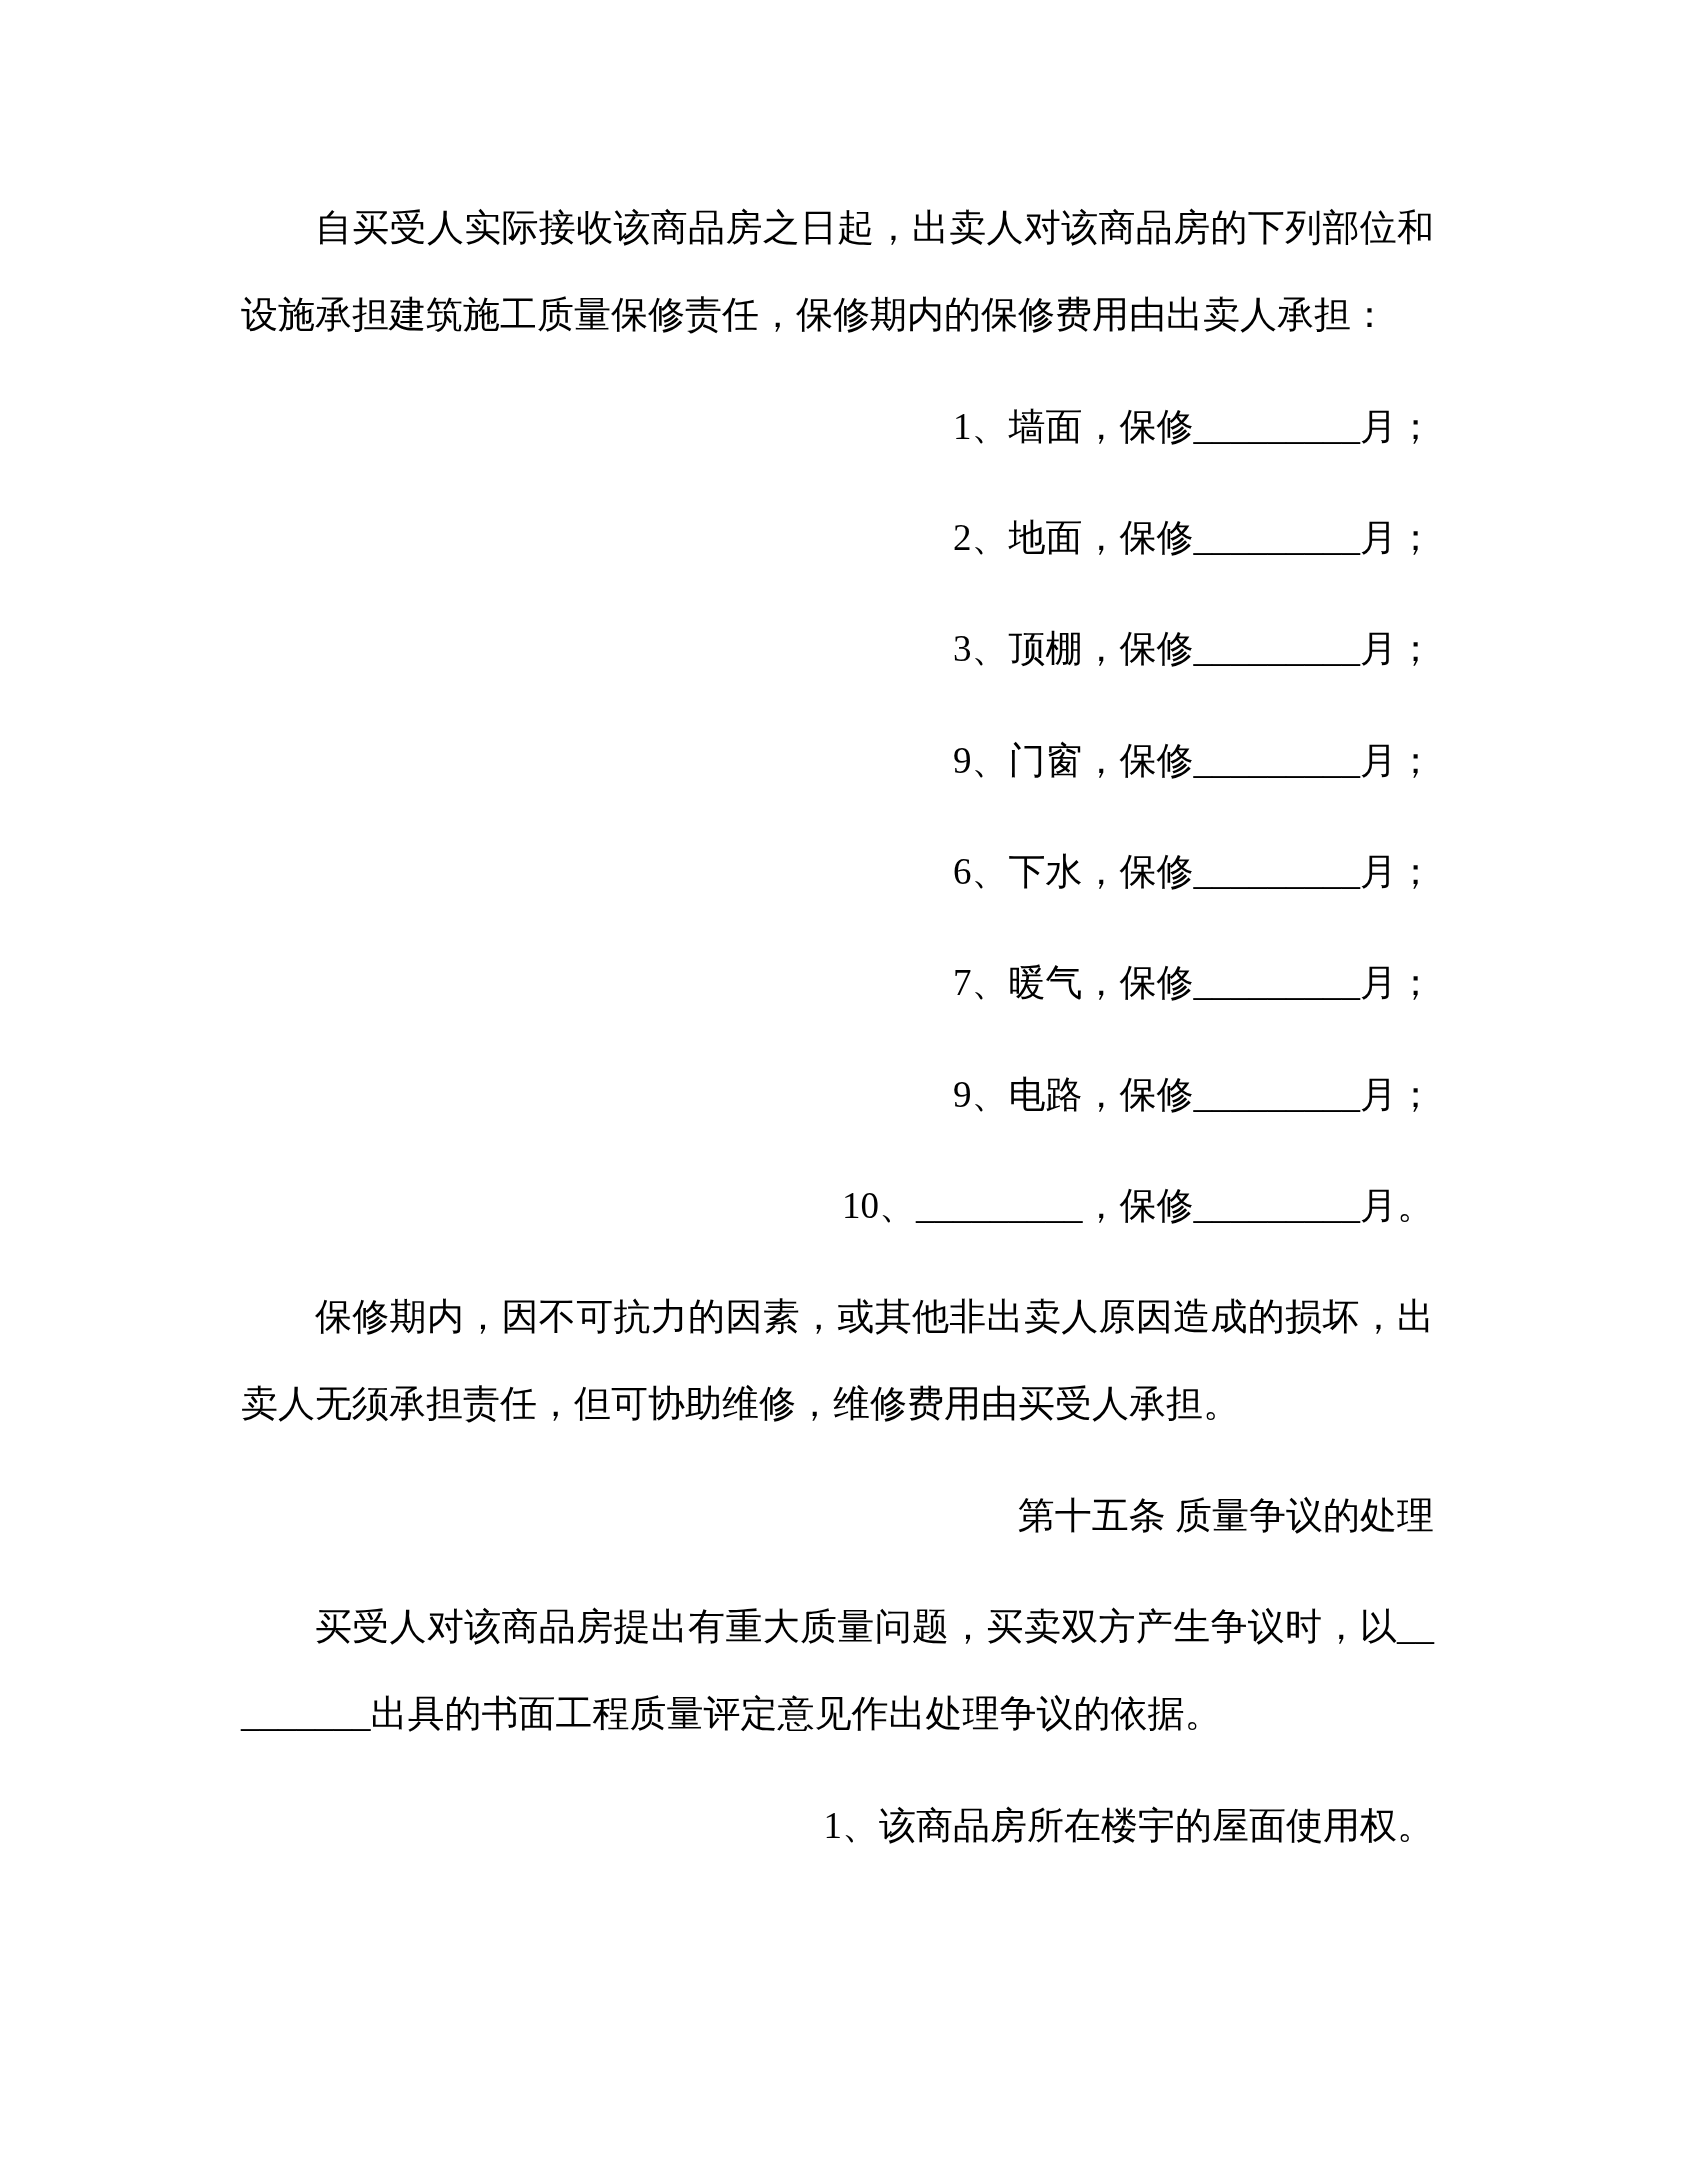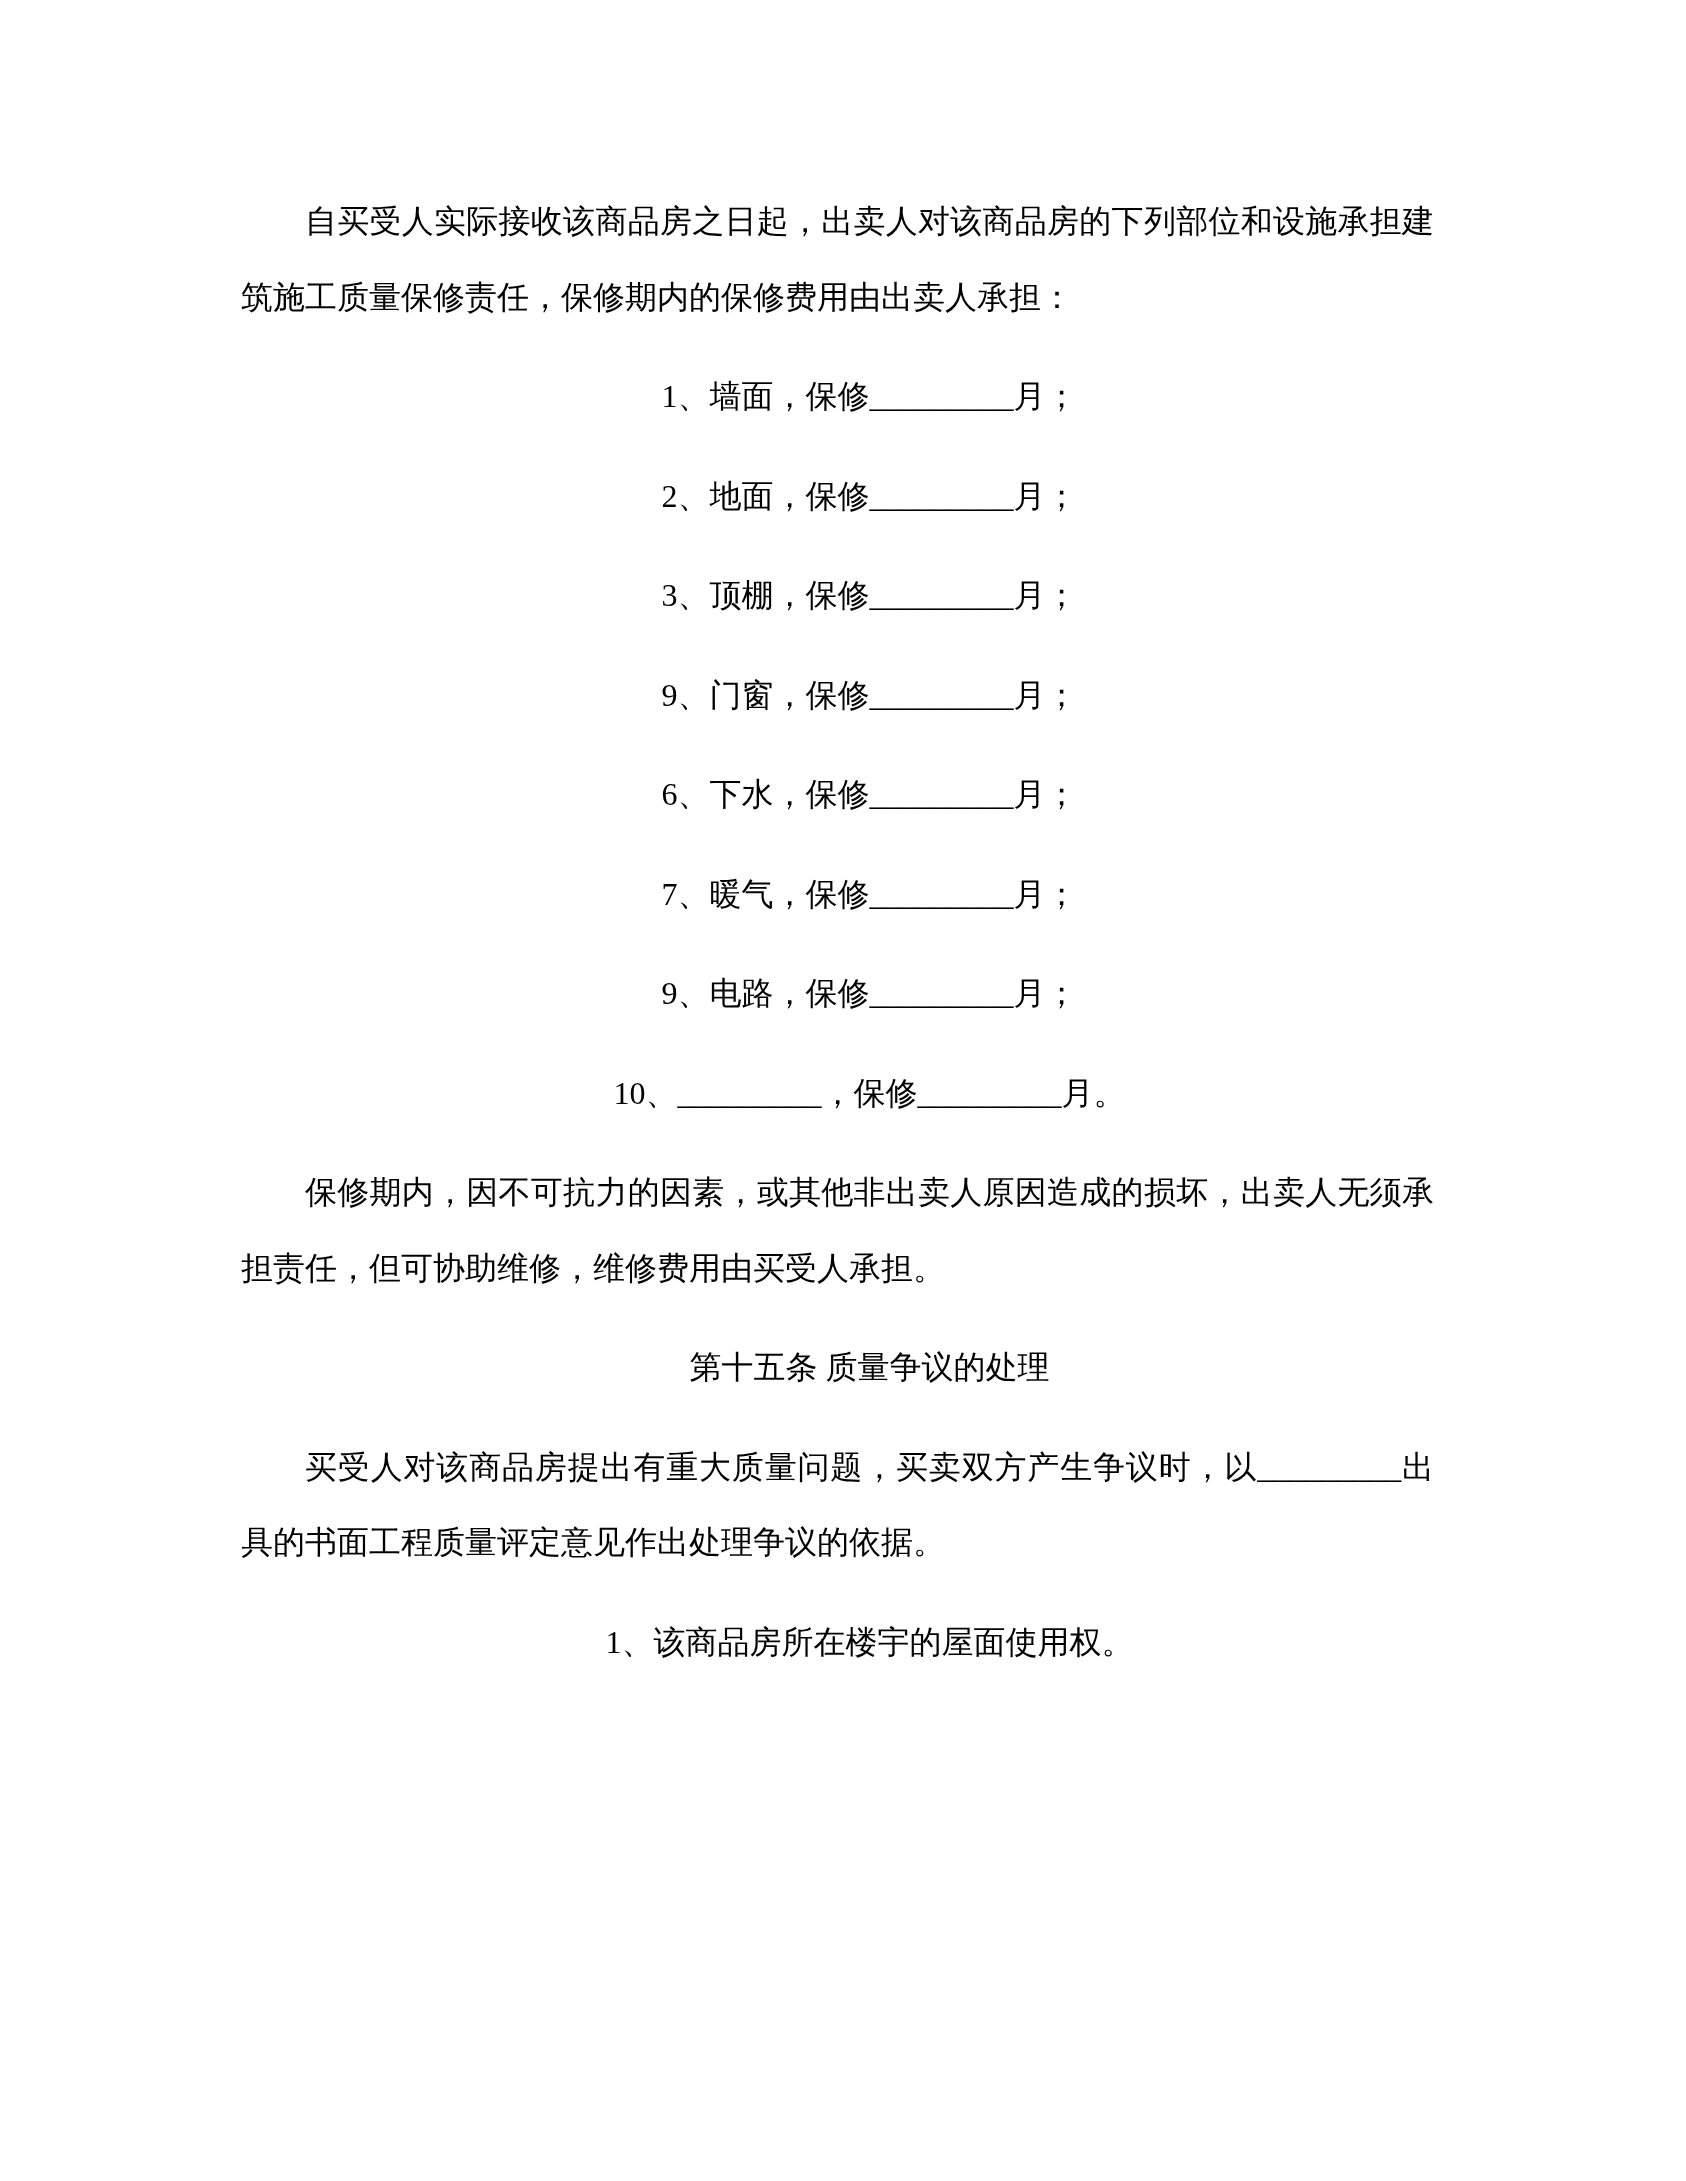--- a/index.html
+++ b/index.html
@@ -8,34 +8,34 @@
     background: #ffffff;
   }
   .page {
     position: relative;
     box-sizing: border-box;
     width: 1686px;
     height: 2182px;
     background: #ffffff;
     color: #000000;
     font-family: "Liberation Serif", "DejaVu Serif", serif;
-    font-size: 32px;
+    font-size: 37px;
     line-height: 2.36;
     padding: 184px 252px 0 241px;
     overflow: hidden;
   }
   .para {
     margin: 0 0 24px 0;
     text-align: justify;
     text-indent: 2em;
     word-break: break-all;
   }
   .line {
     margin: 0 0 24px 0;
-    text-align: center;
+    text-align: right;
     text-indent: 2em;
     white-space: nowrap;
   }
 </style>
 </head>
 <body>
 
 <div class="page">
 
   <p class="para">自买受人实际接收该商品房之日起，出卖人对该商品房的下列部位和设施承担建筑施工质量保修责任，保修期内的保修费用由出卖人承担：</p>

